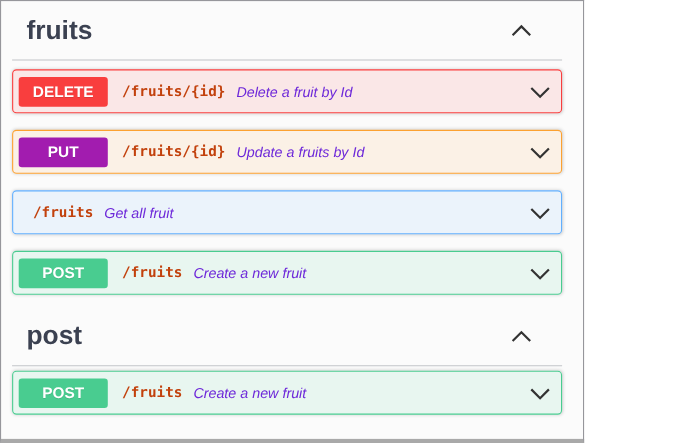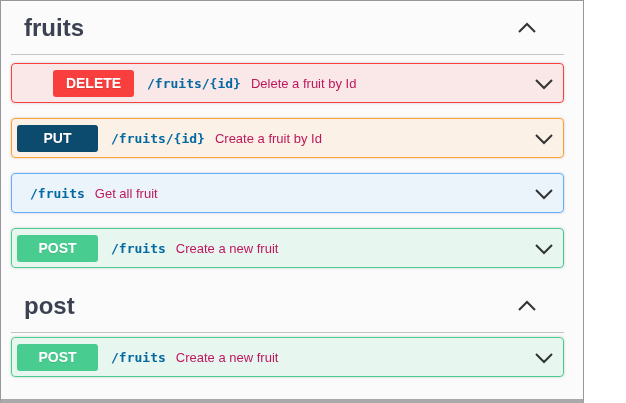--- a/index.html
+++ b/index.html
@@ -1,18 +1,18 @@
 <!DOCTYPE html>
 <html><head>
 <meta charset="utf-8">
 <style>
   html,body { margin:0; padding:0; background:#ffffff; }
   .screen {
     position: relative;
-    width: 584px; height: 403px;
+    width: 531px; height: 403px;
     box-sizing: border-box;
     background: #fbfbfb;
     border: 1.5px solid #96969b;
     border-bottom: 4px solid #a9a9a9;
     padding: 0 19px 0 10px;
     font-family: "Liberation Sans", sans-serif;
     color: #3b4151;
     overflow: hidden;
   }
   .opblock-tag {
@@ -62,35 +62,36 @@
     font-weight: 700;
     font-size: 14px;
     text-shadow: 0 1px 0 rgba(0,0,0,.1);
     flex: 0 0 auto;
   }
   .path {
     margin-left: 13px;
     font-family: "DejaVu Sans Mono", monospace;
     font-size: 13px;
     font-weight: 700;
-    color: #0369a1;
+    color: #c2410c;
     white-space: nowrap;
   }
   .desc {
     margin-left: 10px;
     font-size: 13px;
-    color: #be185d;
+    color: #6d28d9;
     white-space: nowrap;
+    font-style: italic;
   }
   .row-chevron { margin-left: auto; display: block; }
 
-  .opblock.delete { border-color: #f93e3e; background: rgba(249,62,62,.1); padding-left: 36px; }
+  .opblock.delete { border-color: #f93e3e; background: rgba(249,62,62,.1); }
   .method.delete  { background: #f93e3e; }
   .opblock.put    { border-color: #fca130; background: rgba(252,161,48,.1); }
-  .method.put     { background: #0c4a6e; }
+  .method.put     { background: #a21caf; }
   .opblock.get    { border-color: #61affe; background: rgba(97,175,254,.1); }
   .method.get     { background: #61affe; }
   .opblock.post   { border-color: #49cc90; background: rgba(73,204,144,.1); }
   .method.post    { background: #49cc90; }
 </style>
 </head>
 <body>
 
 <div class="screen">
 
@@ -111,21 +112,21 @@
           <svg class="row-chevron" width="20" height="20" viewBox="0 0 20 20">
             <polyline points="2,7 10,15 18,7" fill="none" stroke="#333333" stroke-width="2"></polyline>
           </svg>
         </div>
       </div>
 
       <div class="opblock put">
         <div class="opblock-summary">
           <span class="method put">PUT</span>
           <span class="path">/fruits/{id}</span>
-          <span class="desc">Create a fruit by Id</span>
+          <span class="desc">Update a fruits by Id</span>
           <svg class="row-chevron" width="20" height="20" viewBox="0 0 20 20">
             <polyline points="2,7 10,15 18,7" fill="none" stroke="#333333" stroke-width="2"></polyline>
           </svg>
         </div>
       </div>
 
       <div class="opblock get">
         <div class="opblock-summary">
           <span class="path">/fruits</span>
           <span class="desc">Get all fruit</span>

